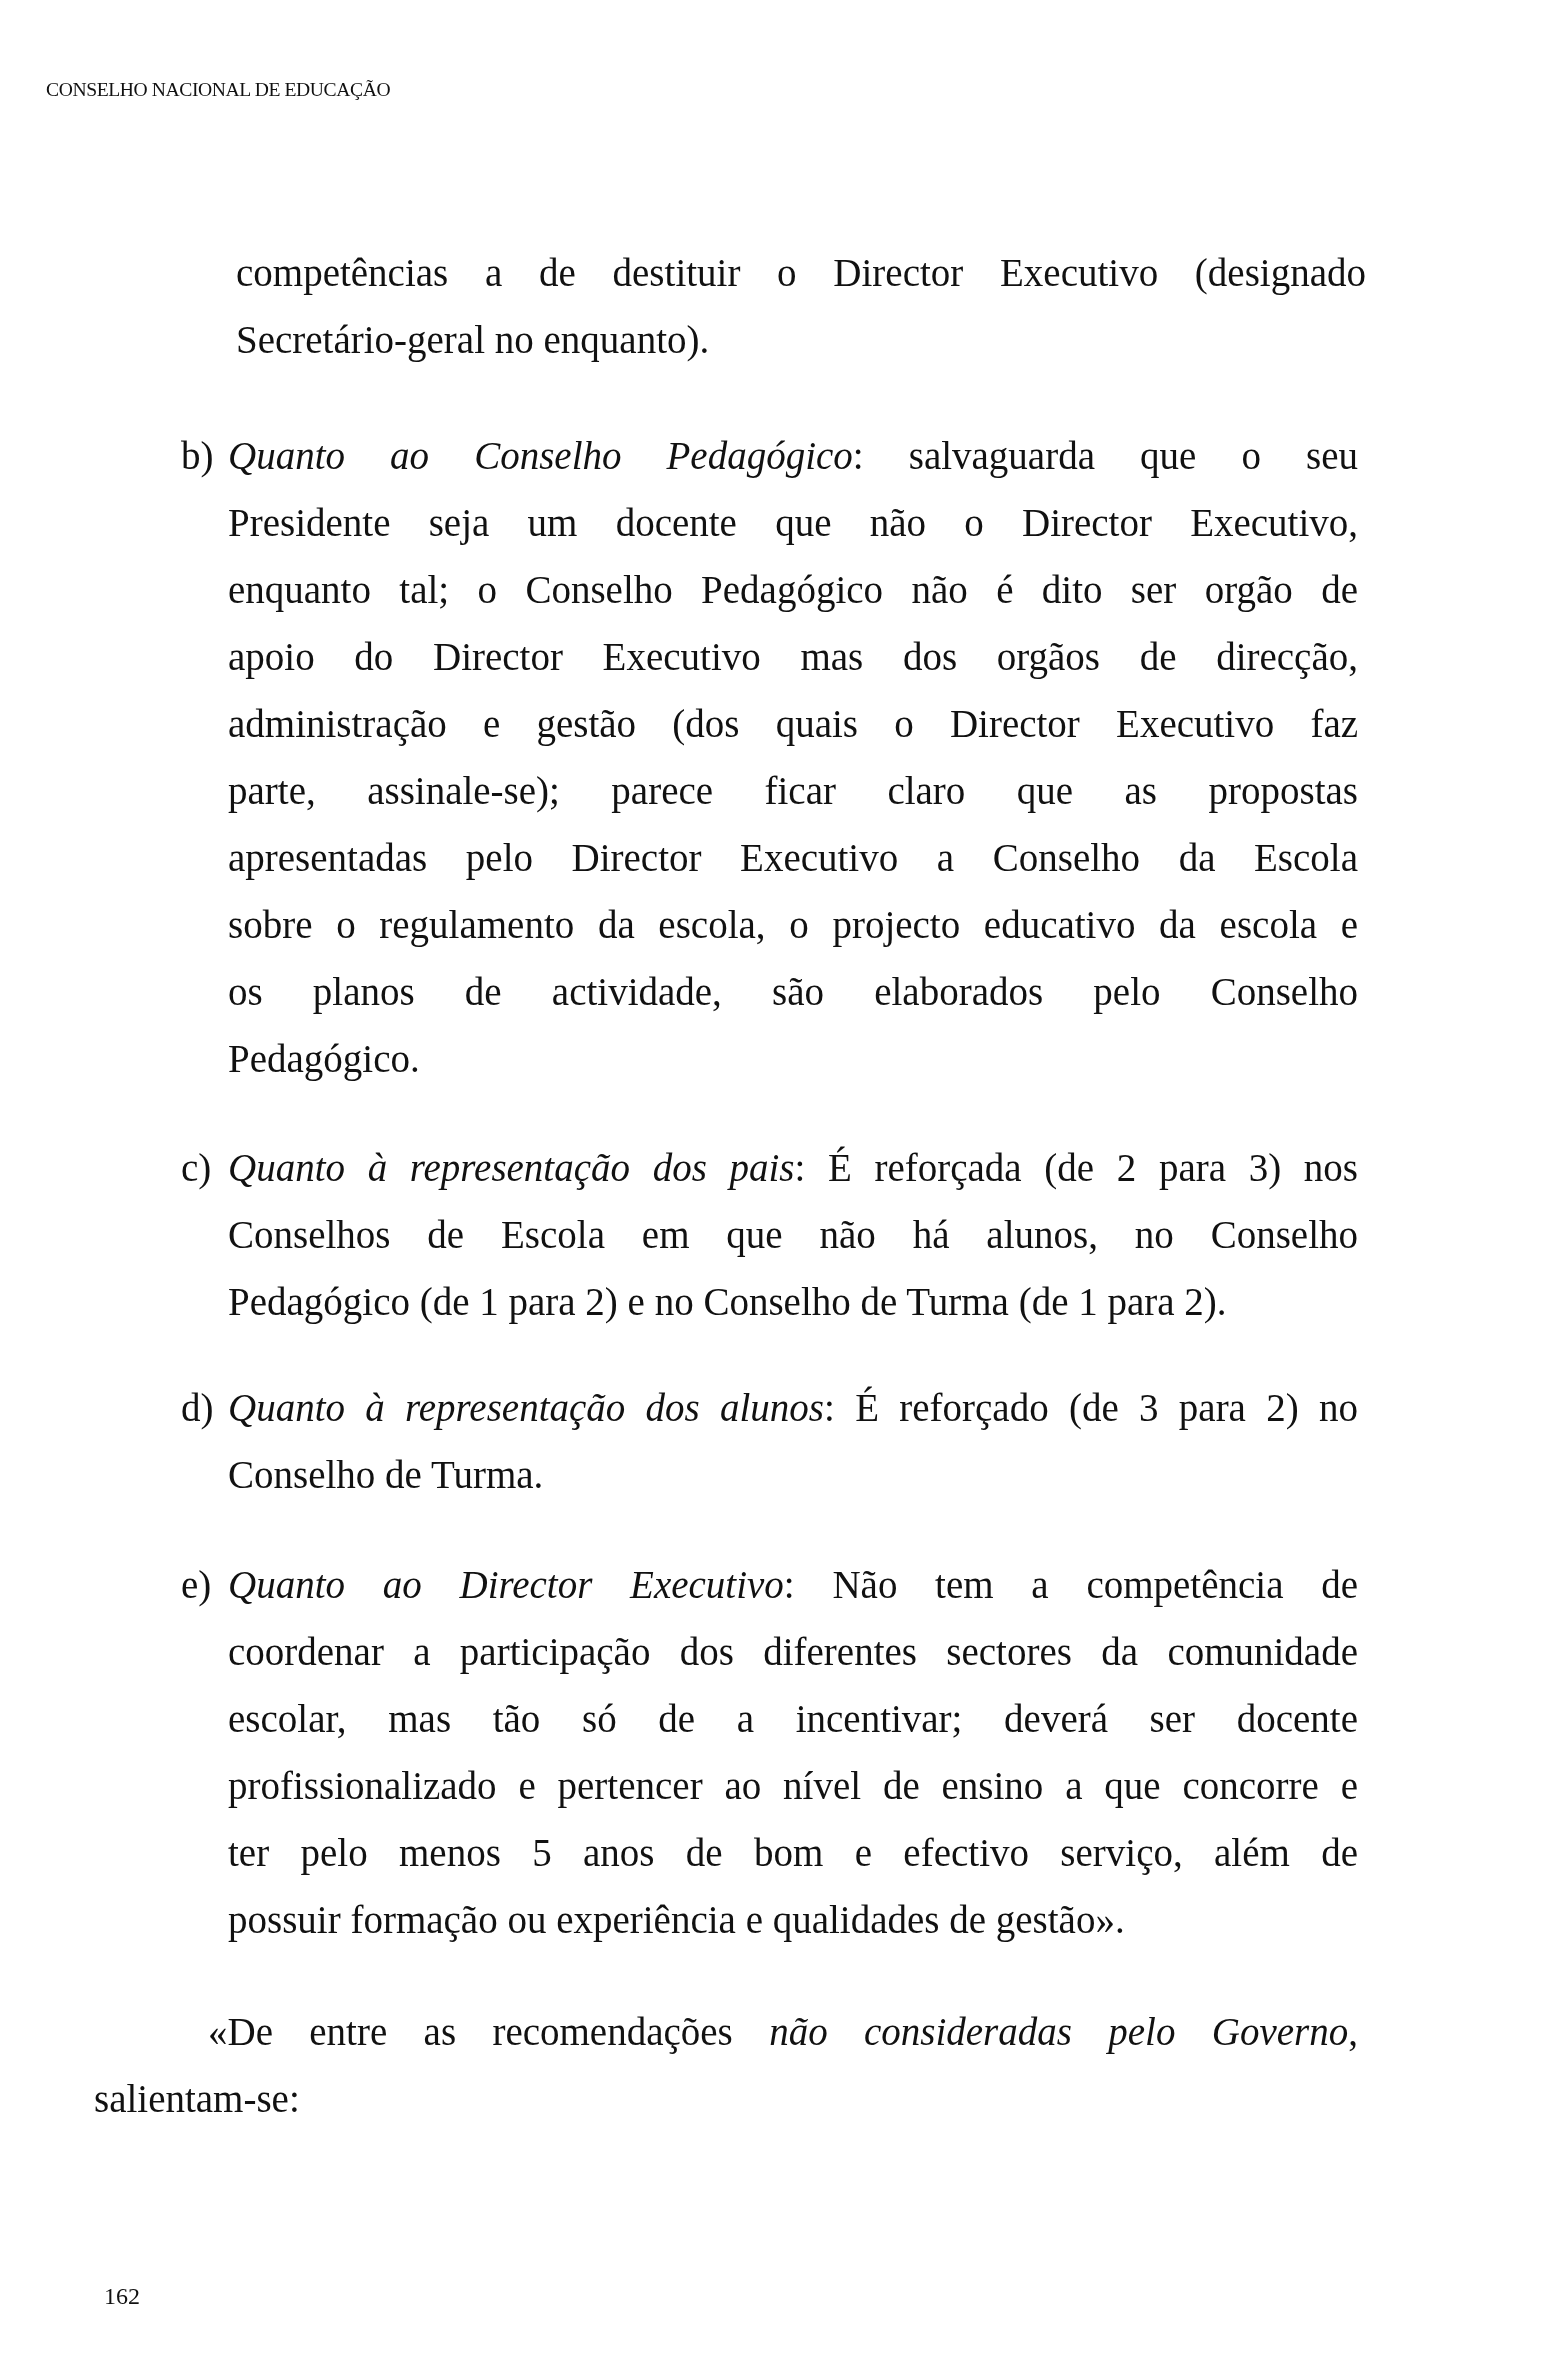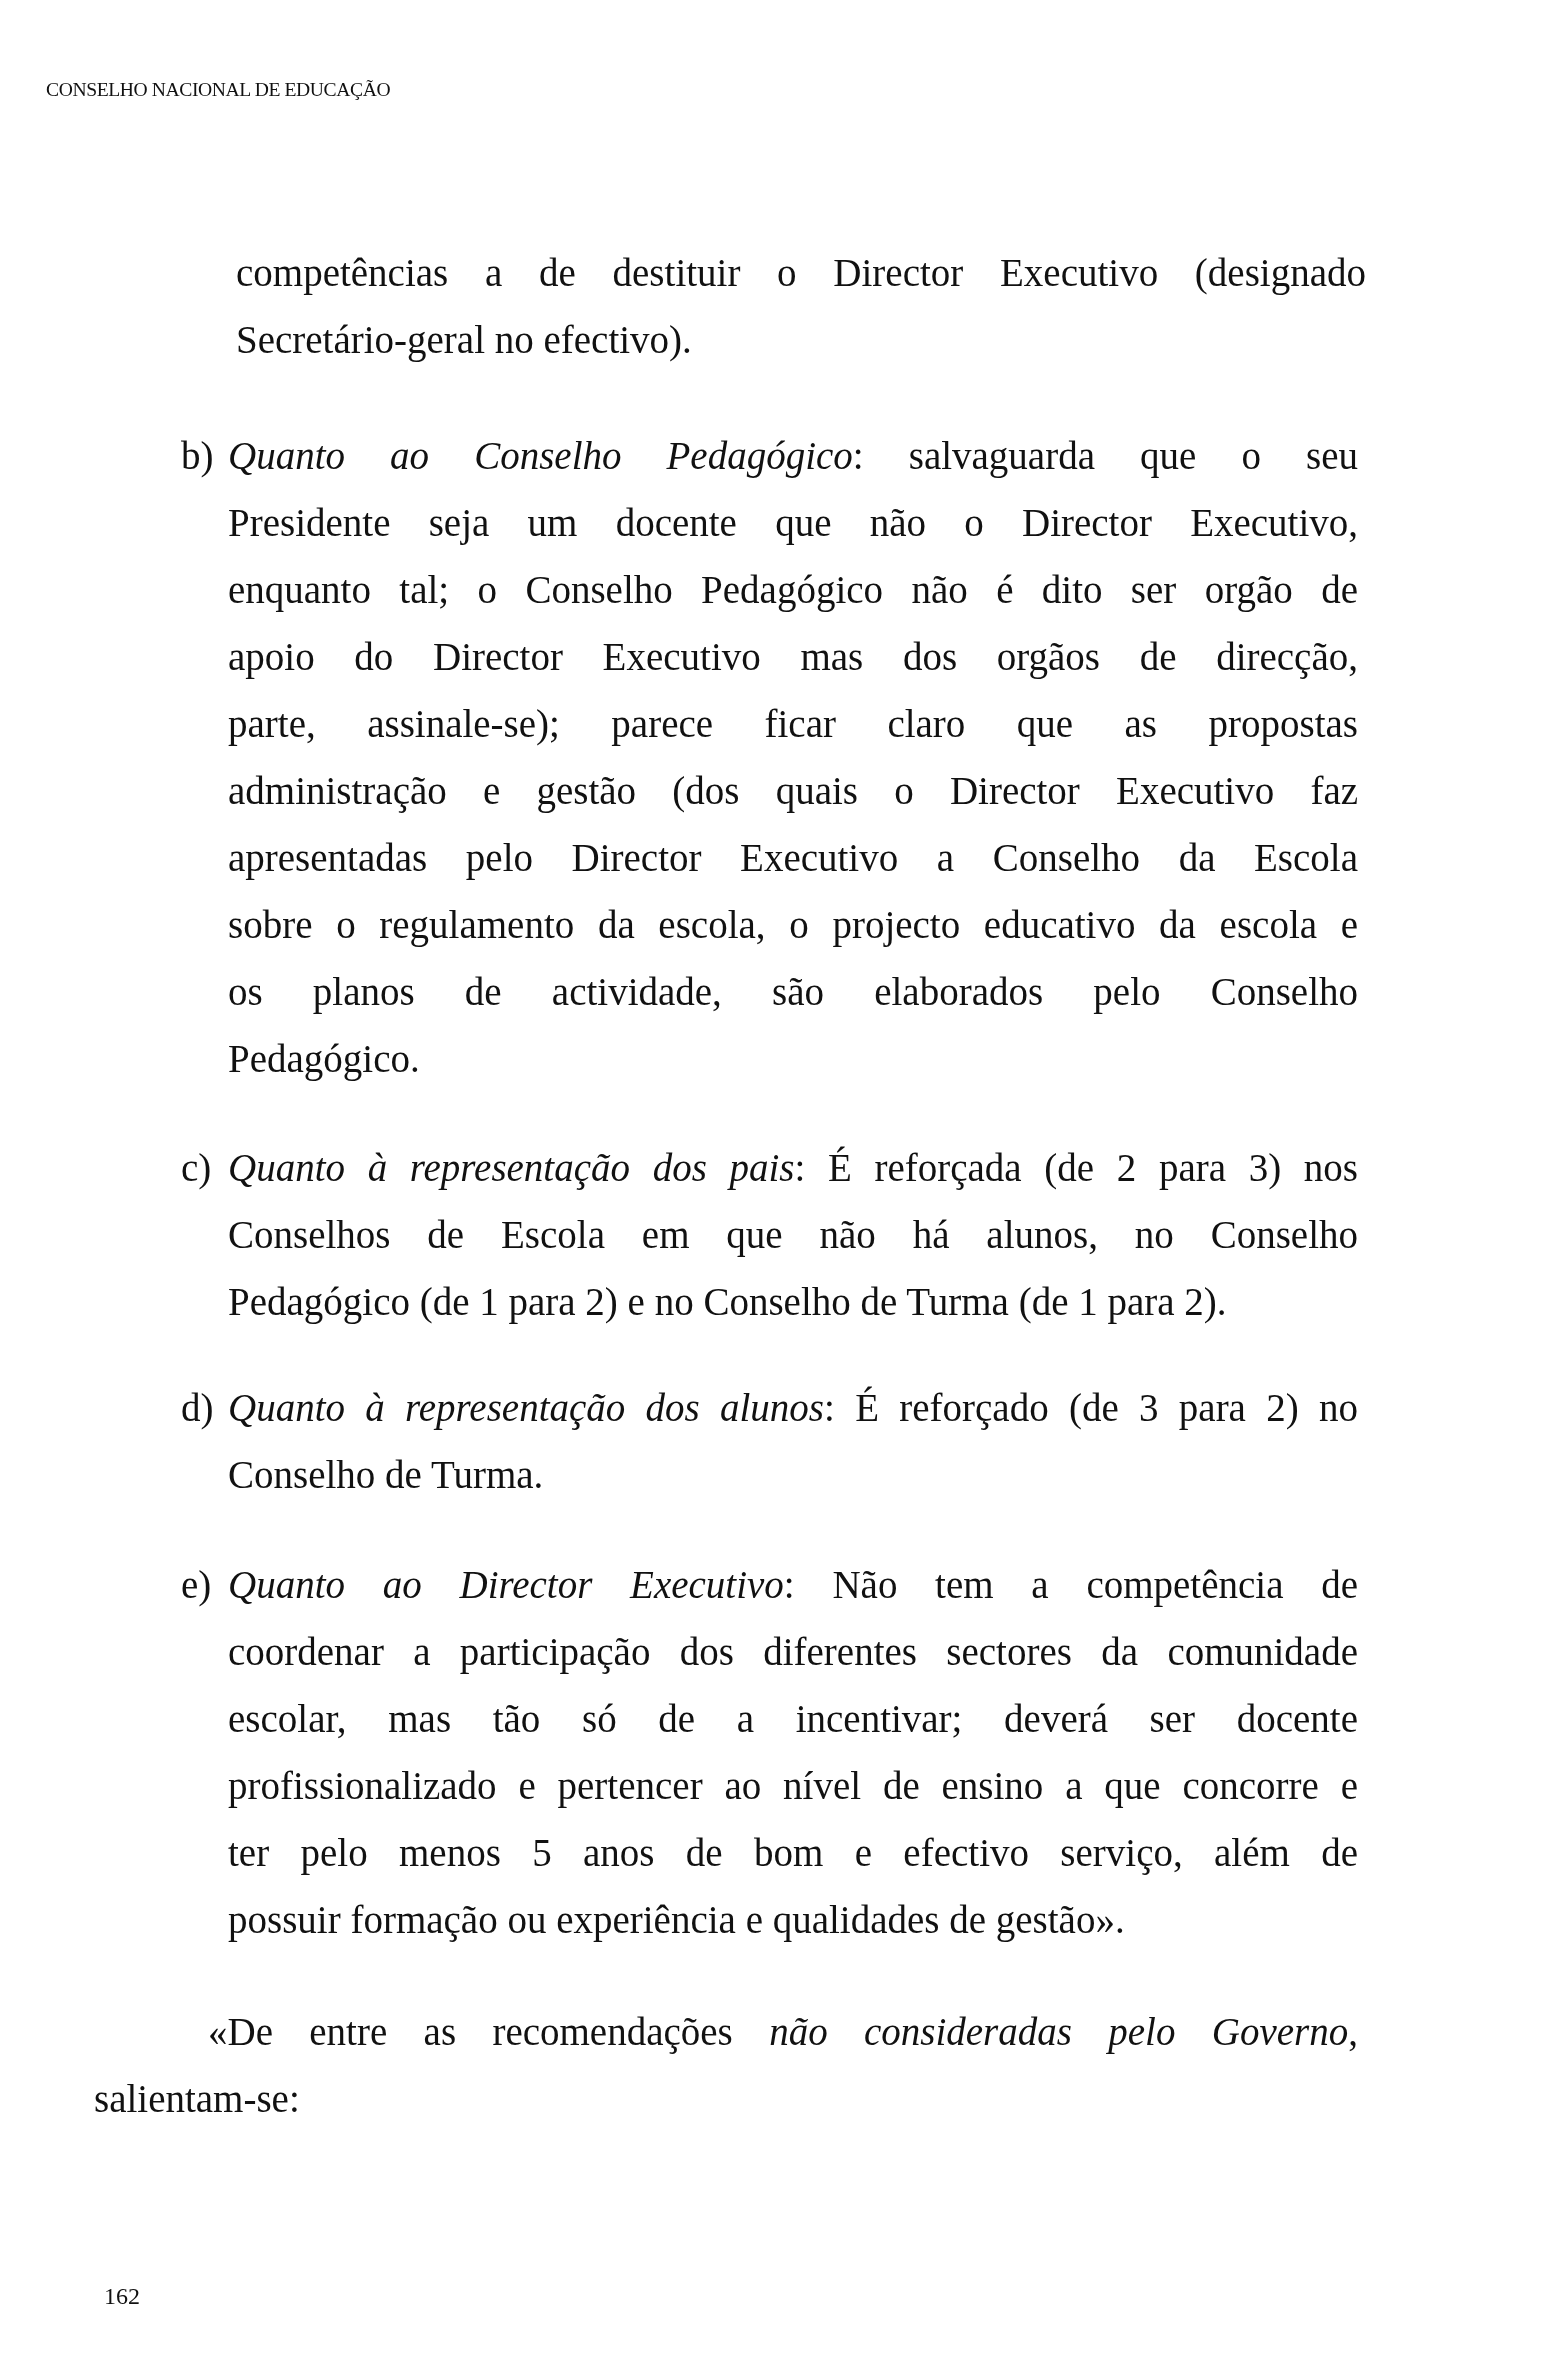--- a/index.html
+++ b/index.html
@@ -22,31 +22,31 @@
 </style>
 </head>
 <body>
 
 <div class="running-header">CONSELHO NACIONAL DE EDUCAÇÃO</div>
 
 <div class="page-text">
 
   <div class="block" style="left:236px; top:239px; width:1130px;">
     <span class="jline">competências a de destituir o Director Executivo (designado</span>
-    <span class="line">Secretário-geral no efectivo).</span>
+    <span class="line">Secretário-geral no enquanto).</span>
   </div>
 
   <div class="block" style="left:228px; top:422px; width:1130px;">
     <span class="label" style="left:-47px; top:0;">b)</span>
     <span class="jline"><em>Quanto ao Conselho Pedagógico</em><span>: salvaguarda que o seu</span></span>
     <span class="jline">Presidente seja um docente que não o Director Executivo,</span>
     <span class="jline">enquanto tal; o Conselho Pedagógico não é dito ser orgão de</span>
     <span class="jline">apoio do Director Executivo mas dos orgãos de direcção,</span>
+    <span class="jline">administração e gestão (dos quais o Director Executivo faz</span>
     <span class="jline">parte, assinale-se); parece ficar claro que as propostas</span>
-    <span class="jline">administração e gestão (dos quais o Director Executivo faz</span>
     <span class="jline">apresentadas pelo Director Executivo a Conselho da Escola</span>
     <span class="jline">sobre o regulamento da escola, o projecto educativo da escola e</span>
     <span class="jline">os planos de actividade, são elaborados pelo Conselho</span>
     <span class="line">Pedagógico.</span>
   </div>
 
   <div class="block" style="left:228px; top:1134px; width:1130px;">
     <span class="label" style="left:-47px; top:0;">c)</span>
     <span class="jline"><em>Quanto à representação dos pais</em><span>: É reforçada (de 2 para 3) nos</span></span>
     <span class="jline">Conselhos de Escola em que não há alunos, no Conselho</span>

